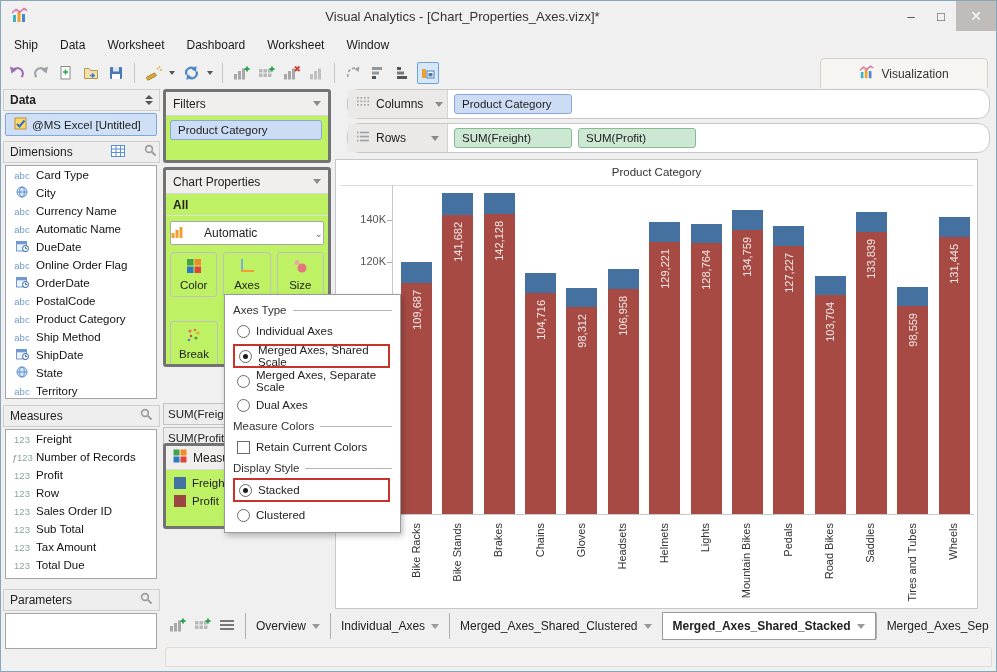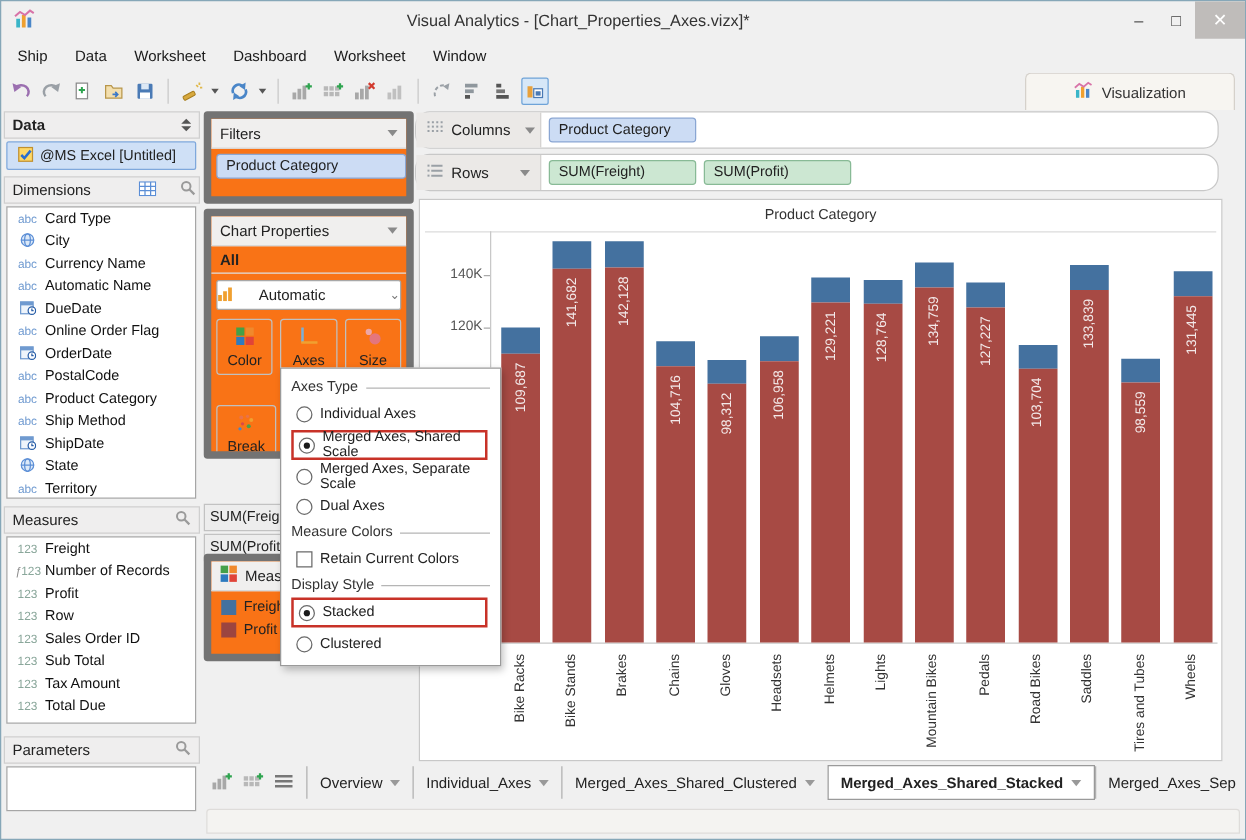--- a/index.html
+++ b/index.html
@@ -52,21 +52,21 @@
                  border:1px solid #7fa8dc; border-radius:2px; display:flex; align-items:center; gap:5px;
                  padding-left:8px; font-size:11.5px; }
   .dims-header { position:absolute; left:0; top:52px; width:100%; height:22px; gap:19px; }
   .dims-list { position:absolute; left:2px; top:76px; width:152px; height:234px; }
   .measures-header { position:absolute; left:0; top:316px; width:100%; height:22px; gap:5px; }
   .measures-list { position:absolute; left:2px; top:340px; width:152px; height:150px; }
   .params-header { position:absolute; left:0; top:500px; width:100%; height:22px; gap:5px; }
   .params-box { position:absolute; left:2px; top:524px; width:152px; height:36px; background:#fff; border:1px solid #a6a6a6; }
 
   
-  .card { position:absolute; background:#f97316; border:6px solid #737373; border-radius:3px; overflow:hidden; }
+  .card { position:absolute; background:#bef264; border:3px solid #737373; border-radius:3px; overflow:hidden; }
   .card-header { height:24px; background:#f0efee; border-bottom:1px solid #d8d8d8; display:flex;
                  align-items:center; padding:0 7px; color:#222; }
   .filters-card { left:162px; top:88px; width:168px; height:74px; }
   .pill { height:20px; border-radius:3px; display:flex; align-items:center; padding:0 7px;
           font-size:11.5px; white-space:nowrap; overflow:hidden; }
   .pill.blue { background:#ccdcf4; border:1px solid #8aa6d3; }
   .pill.green { background:#cce7d2; border:1px solid #88ba96; }
   .filters-card .pill { margin:4px; width:152px; }
 
   .props-card { left:162px; top:166px; width:168px; height:200px; }
@@ -81,21 +81,21 @@
 
   .sum-row { position:absolute; left:162px; width:168px; height:22px; background:#ededed;
              border:1px solid #c2c2c2; display:flex; align-items:center; padding-left:4px;
              font-size:11.5px; white-space:nowrap; overflow:hidden; }
   .legend-card { left:162px; top:442px; width:168px; height:86px; }
   .legend-items { padding:4px 8px; }
   .legend-row { height:18px; display:flex; align-items:center; gap:6px; font-size:11.5px; }
   .swatch { width:12px; height:12px; flex:none; }
 
   
-  .shelf { position:absolute; left:331px; width:643px; height:30px; background:#fff;
+  .shelf { position:absolute; left:346px; width:643px; height:30px; background:#fff;
            border:1px solid #c8c8c8; border-radius:12px; display:flex; align-items:center; }
   .shelf-label { width:100px; height:100%; background:#ebe9e7; border-right:1px solid #d5d3d1;
                  display:flex; align-items:center; gap:6px; padding:0 8px; }
   .shelf-pills { display:flex; gap:6px; padding-left:6px; }
   .shelf-pills .pill { width:118px; }
 
   
   .chart-panel { position:absolute; left:334px; top:158px; width:643px; height:450px; background:#fff;
                  border:1px solid #c8c8c8; }
   .chart-title { position:absolute; top:6px; left:0; right:0; text-align:center; font-size:11.5px; color:#333; }

